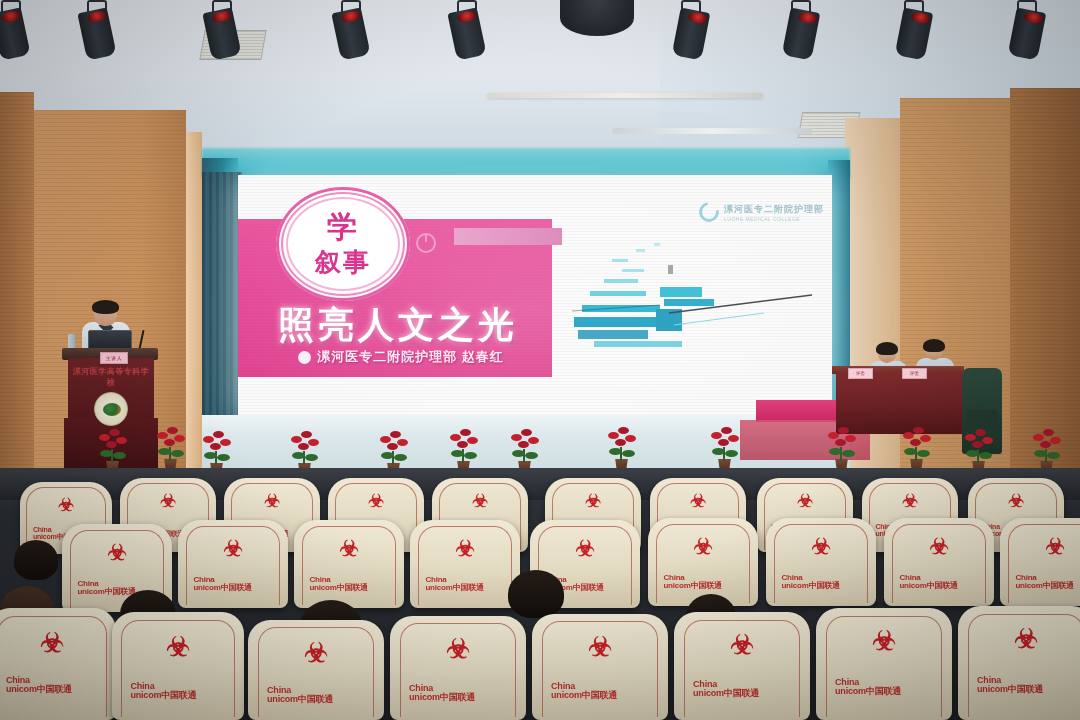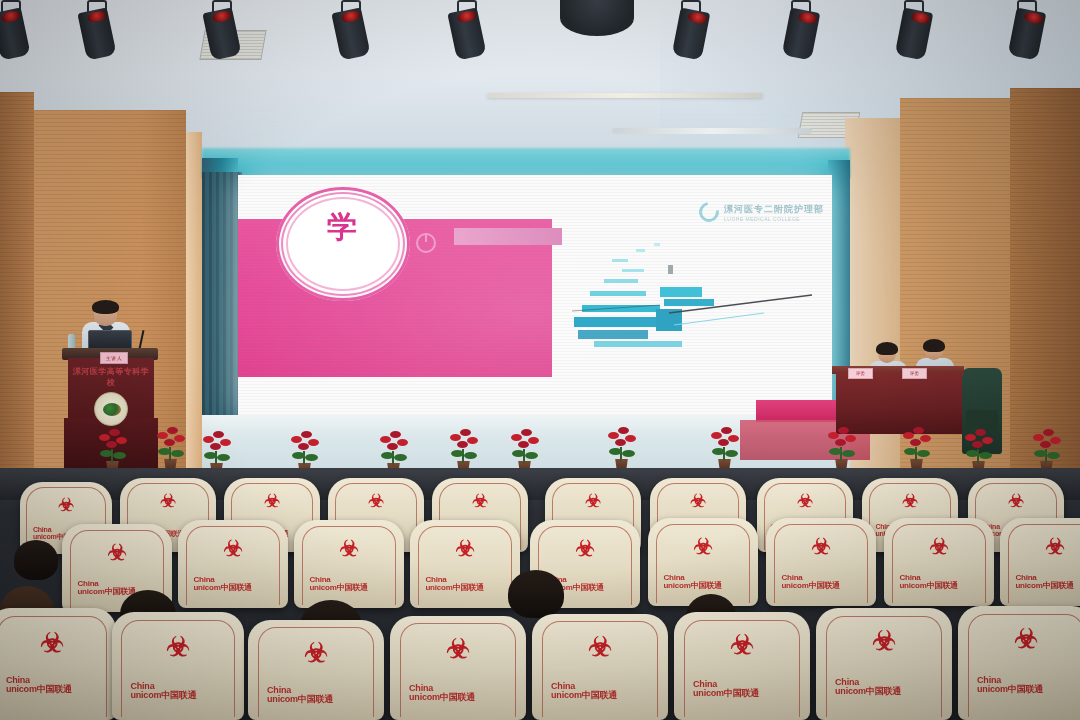--- a/index.html
+++ b/index.html
@@ -501,20 +501,21 @@
 
   <div class="screen">
 
     <div class="slide-pink-block"></div>
 
     <div class="seal">
       <div class="ring"></div>
       <div class="ring r2"></div>
       <div class="ring r3"></div>
       <div class="seal-top">学</div>
+      <div class="seal-bot">叙事</div>
     </div>
 
     <div class="power-icon"></div>
     <div class="slide-bar"></div>
 
     <div class="hosp-logo">
       <div class="hosp-mark"></div>
       <div>
         <div class="hosp-name">漯河医专二附院护理部</div>
         <div class="hosp-sub">LUOHE MEDICAL COLLEGE</div>
@@ -536,20 +537,25 @@
         <rect x="72" y="14" width="9" height="3" fill="#6fd8e6" opacity=".55"></rect>
         <rect x="90" y="8" width="6" height="3" fill="#7adbe8" opacity=".5"></rect>
         <rect x="58" y="34" width="22" height="3" fill="#62d3e3" opacity=".6"></rect>
         <rect x="104" y="30" width="5" height="9" fill="#3b4b52" opacity=".5"></rect>
         <line x1="105" y1="78" x2="248" y2="60" stroke="#3a4046" stroke-width="1.6"></line>
         <line x1="110" y1="90" x2="200" y2="78" stroke="#7fd4e2" stroke-width="1"></line>
         <line x1="8" y1="76" x2="96" y2="70" stroke="#2a3136" stroke-width="0.8" opacity=".6"></line>
       </g>
     </svg>
 
+    <div class="slide-title">照亮人文之光</div>
+    <div class="slide-subtitle">
+      <span class="subtitle-dot"></span>
+      <span>漯河医专二附院护理部 赵春红</span>
+    </div>
   </div>
 
   <div class="warm-glow"></div>
 
   <div class="stage-floor"></div>
   <div class="stage-red-strip"></div>
   <div class="stage-red-carpet"></div>
 
   <div class="bottle"></div>
   <div class="speaker-body"></div>

